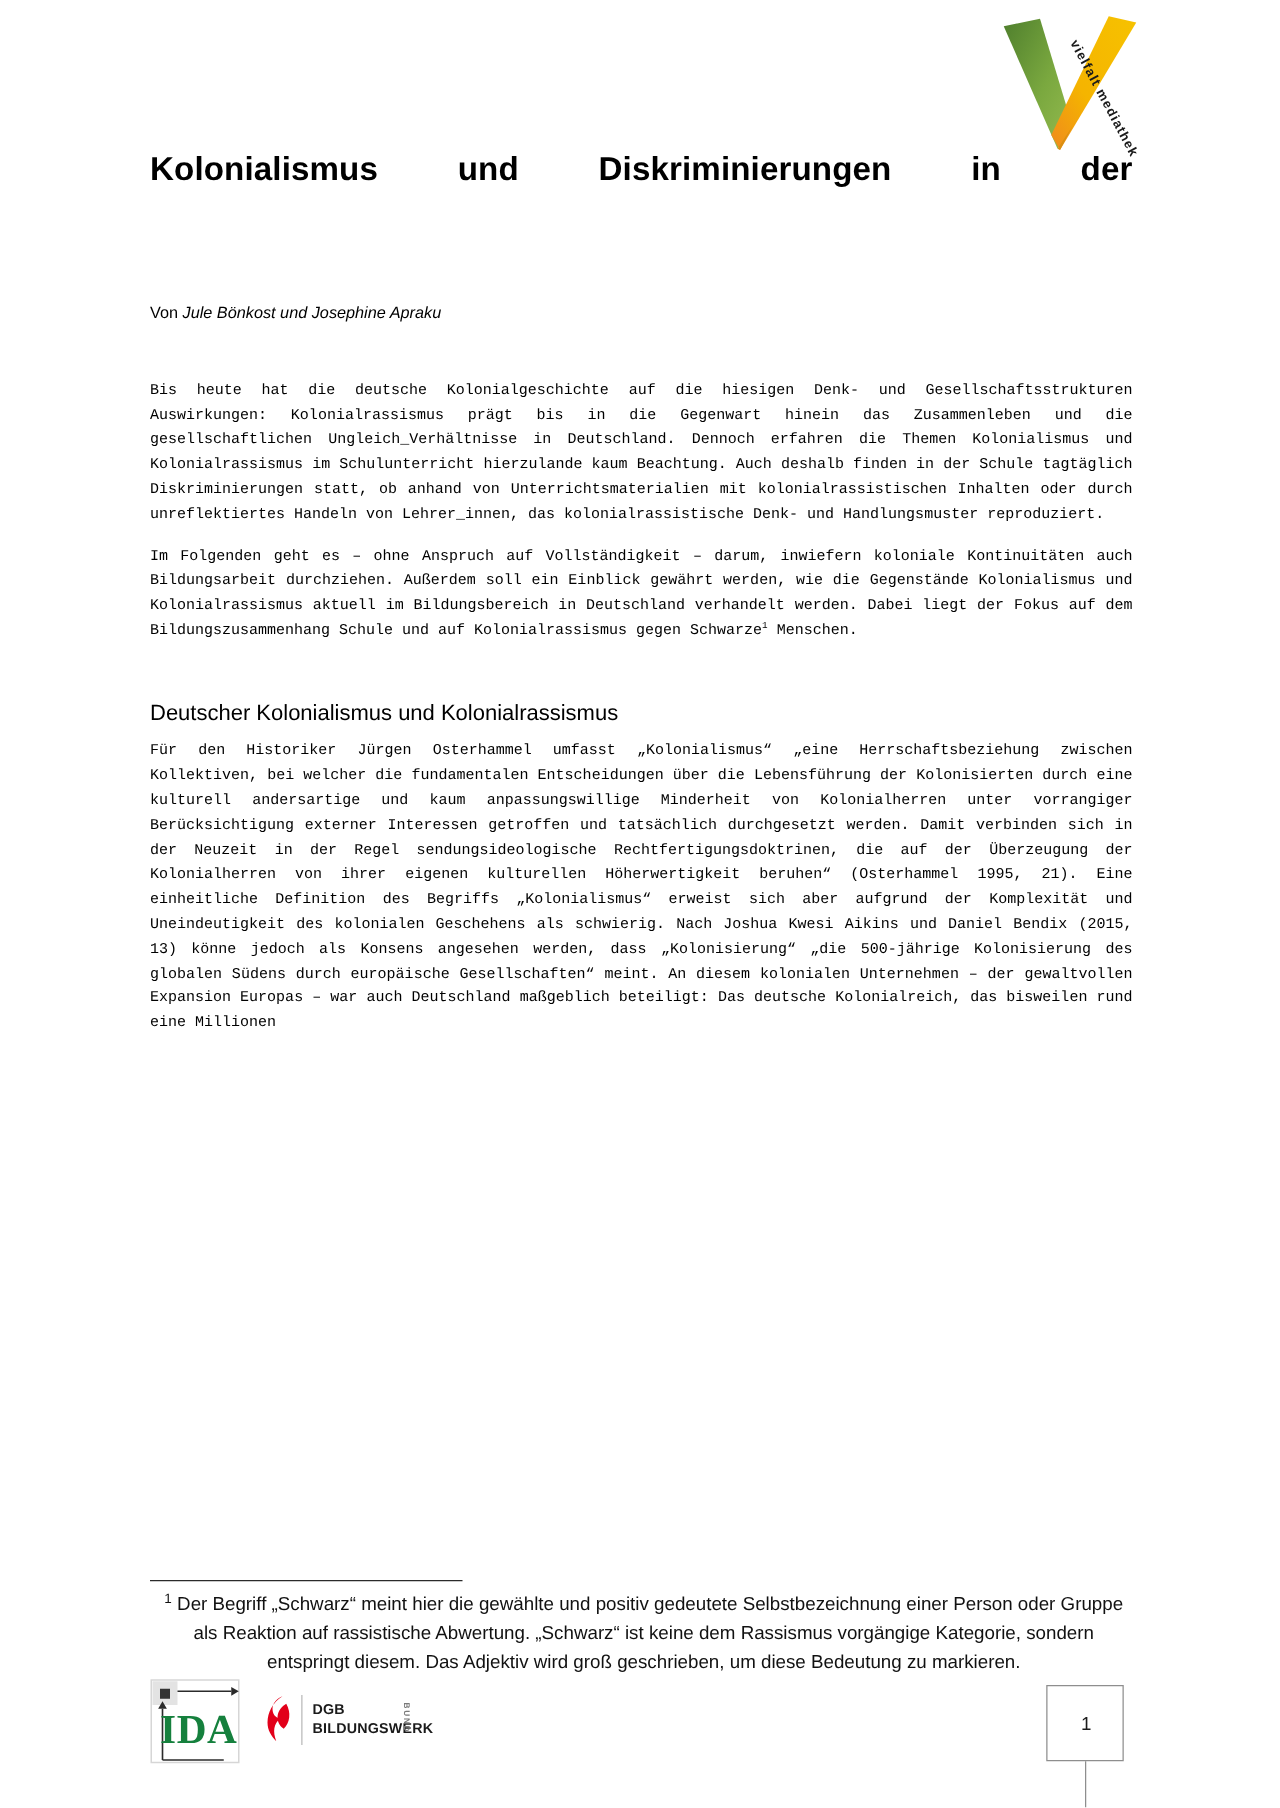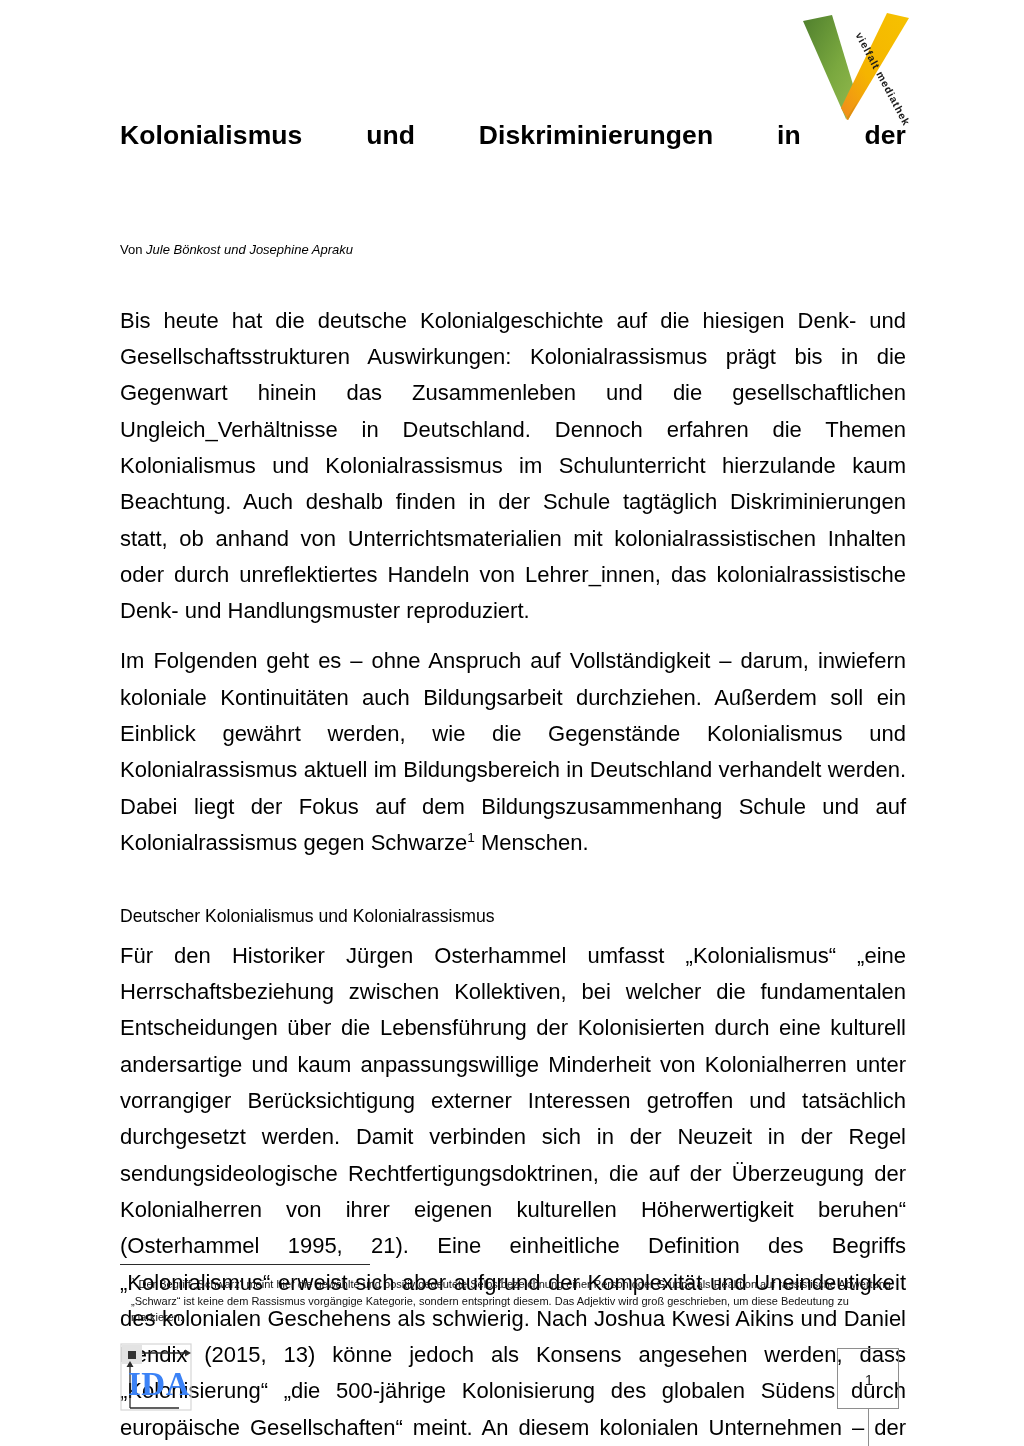--- a/index.html
+++ b/index.html
@@ -79,26 +79,27 @@
 
   .byline {
     font-size: 13px;
     margin: 0;
     padding-top: 86px;
     line-height: 1.4;
   }
   .byline em { font-style: italic; }
 
   p.body {
-    font-size: 22px;
+    font-size: 12px;
     line-height: 1.65;
     margin: 0;
     text-align: justify;
     text-align-last: left;
     hyphens: none;
+    font-family: Liberation Mono, monospace;
   }
   p.body.first { padding-top: 44px; }
   p.body.gap   { padding-top: 14px; }
 
   h2.section {
     font-size: 17.6px;
     font-weight: normal;
     margin: 0;
     padding-top: 43px;
     padding-bottom: 9px;
@@ -118,24 +119,24 @@
     top: 1264px;
     width: 790px;
   }
   .footnote-rule {
     width: 250px;
     height: 0;
     border-top: 1.6px solid #2b2b2b;
     margin: 0 0 8px 0;
   }
   .footnote-text {
-    font-size: 11px;
+    font-size: 15px;
     line-height: 1.52;
-    margin: 11px;
-    text-align: left;
+    margin: 0;
+    text-align: center;
     color: #111;
   }
   .footnote-text sup {
     font-size: 0.72em;
     vertical-align: super;
     line-height: 0;
   }
 
   
   .footer {
@@ -154,21 +155,21 @@
     height: 74px;
   }
   .ida-text {
     position: absolute;
     left: 9px;
     top: 26px;
     font-family: "Liberation Serif", serif;
     font-size: 33px;
     font-weight: bold;
     letter-spacing: 0.5px;
-    color: #3b82f6;
+    color: #15803d;
     line-height: 1;
   }
 
   .dgb-logo {
     position: absolute;
     left: 205px;
     top: 14px;
     width: 135px;
     height: 50px;
   }
@@ -291,20 +292,32 @@
         <rect x="9" y="9" width="8" height="8" fill="#333333"></rect>
         <line x1="23" y1="11" x2="66" y2="11" stroke="#2b2b2b" stroke-width="1.3"></line>
         <polygon points="66,7.5 72,11 66,14.5" fill="#2b2b2b"></polygon>
         <line x1="11" y1="66" x2="11" y2="25" stroke="#2b2b2b" stroke-width="1.3"></line>
         <polygon points="7.5,25 11,19 14.5,25" fill="#2b2b2b"></polygon>
         <line x1="11" y1="66" x2="60" y2="66" stroke="#2b2b2b" stroke-width="1.3"></line>
       </svg>
       <div class="ida-text">IDA</div>
     </div>
 
+    <div class="dgb-logo">
+      <svg width="34" height="44" viewBox="0 0 34 44">
+        <path d="M21 3 C13 8 9 16 9 24 C9 30 12 35 16 39 C13 31 14 25 19 21 C15 20 13 17 13 13 C13 9 16 5 21 3 Z" fill="#e2001a"></path>
+        <path d="M24 9 C19 12 17 16 17 20 C17 24 19 27 22 29 C27 24 28 16 24 9 Z" fill="#e2001a"></path>
+      </svg>
+      <div class="dgb-divider"></div>
+      <div class="dgb-words">
+        <div>DGB</div>
+        <div>BILDUNGSWERK</div>
+      </div>
+      <div class="dgb-bund">BUND</div>
+    </div>
 
     <div class="page-number-box">
       <div class="page-number">1</div>
     </div>
     <div class="page-number-stem"></div>
 
   </div>
 
 </div>
 

